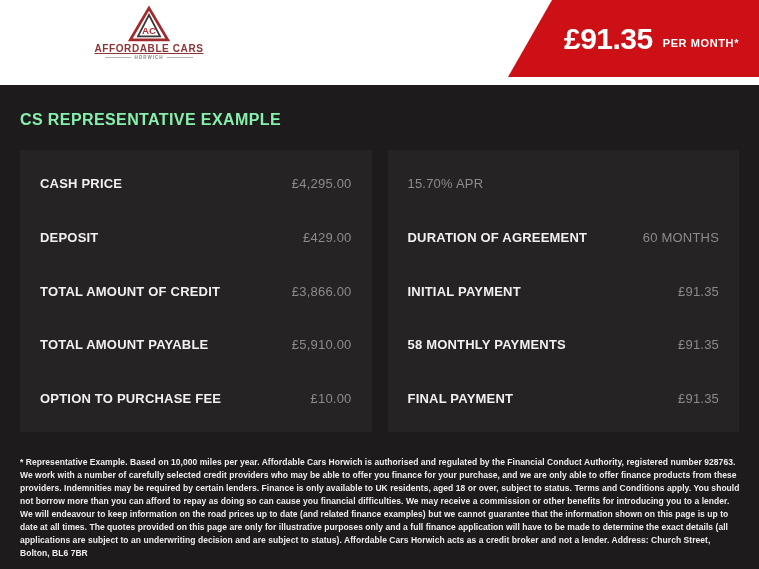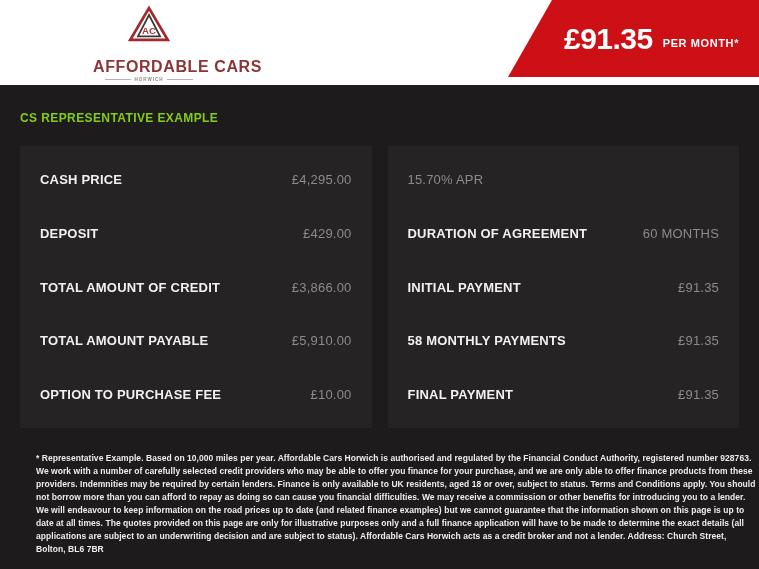--- a/index.html
+++ b/index.html
@@ -20,26 +20,27 @@
   .logo {
     position: absolute;
     left: 93px;
     top: 6px;
     width: 112px;
     text-align: center;
   }
   .logo-triangle { display: block; margin: 0 auto; }
   .logo-name {
     display: block;
-    font-size: 16px;
+    font-size: 10px;
     font-weight: 700;
     letter-spacing: 0.6px;
     color: #8d3436;
     white-space: nowrap;
-    margin-top: 16px;
+    margin-top: 1px;
+    text-decoration: underline;
   }
   .logo-sub {
     display: flex;
     align-items: center;
     justify-content: center;
     gap: 4px;
     margin-top: 1px;
   }
   .logo-sub .dash {
     display: block;
@@ -79,22 +80,22 @@
     font-size: 11px;
     font-weight: 700;
     letter-spacing: 0.6px;
     margin-left: 10px;
     margin-top: 8px;
   }
 
   
   .content { padding: 0 20px; }
   .page-title {
-    color: #84cc16;
-    font-size: 12px;
+    color: #86efac;
+    font-size: 16px;
     font-weight: 700;
     letter-spacing: 0.4px;
     padding: 26px 0 21px 0;
   }
   .panels {
     display: flex;
     gap: 16px;
   }
   .panel {
     flex: 1;
@@ -126,21 +127,20 @@
   }
 
   .disclaimer {
     margin-top: 24px;
     width: 722px;
     color: #efecec;
     font-size: 8.5px;
     font-weight: 700;
     line-height: 13px;
     letter-spacing: 0.05px;
-    margin-left: 16px;
   }
 </style>
 </head>
 <body>
 
 <div class="top-header">
   <div class="logo">
     <svg class="logo-triangle" width="42" height="36" viewBox="0 0 60 52">
       <path d="M30 3 L57 49 L3 49 Z" fill="none" stroke="#a2292c" stroke-width="4"></path>
       <path d="M30 13 L46 44 L14 44 Z" fill="none" stroke="#3a3536" stroke-width="2.5"></path>

